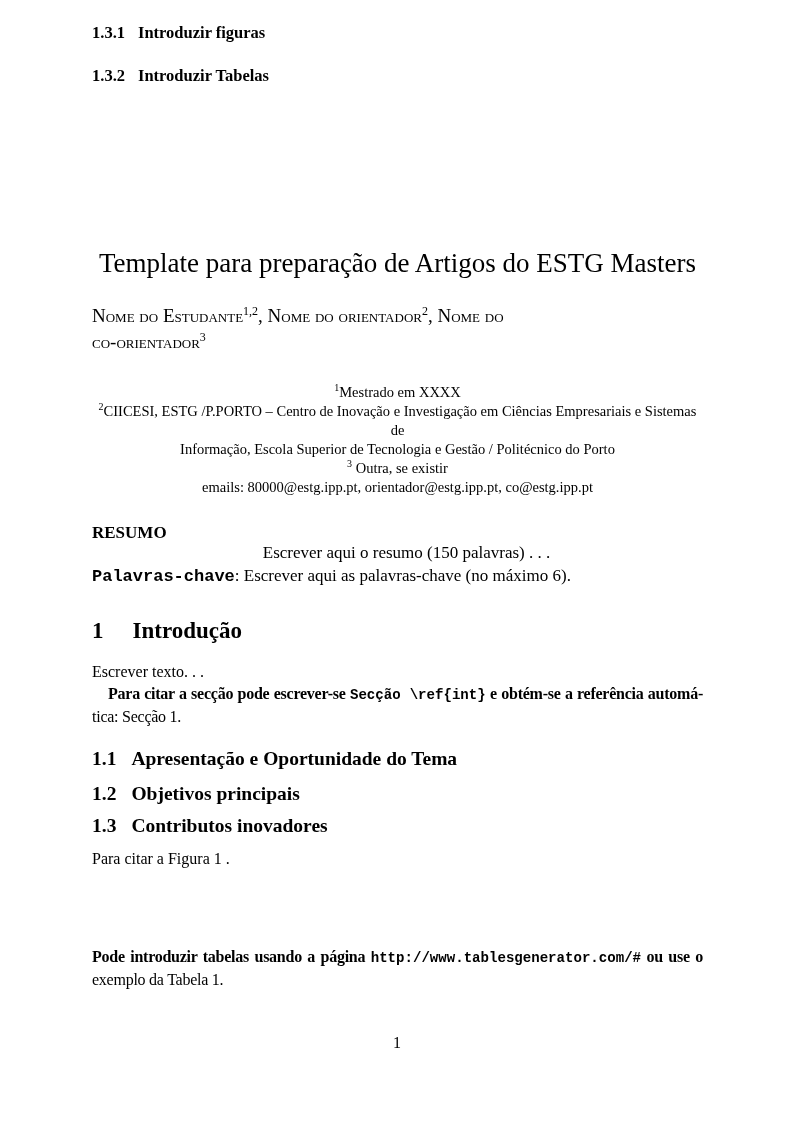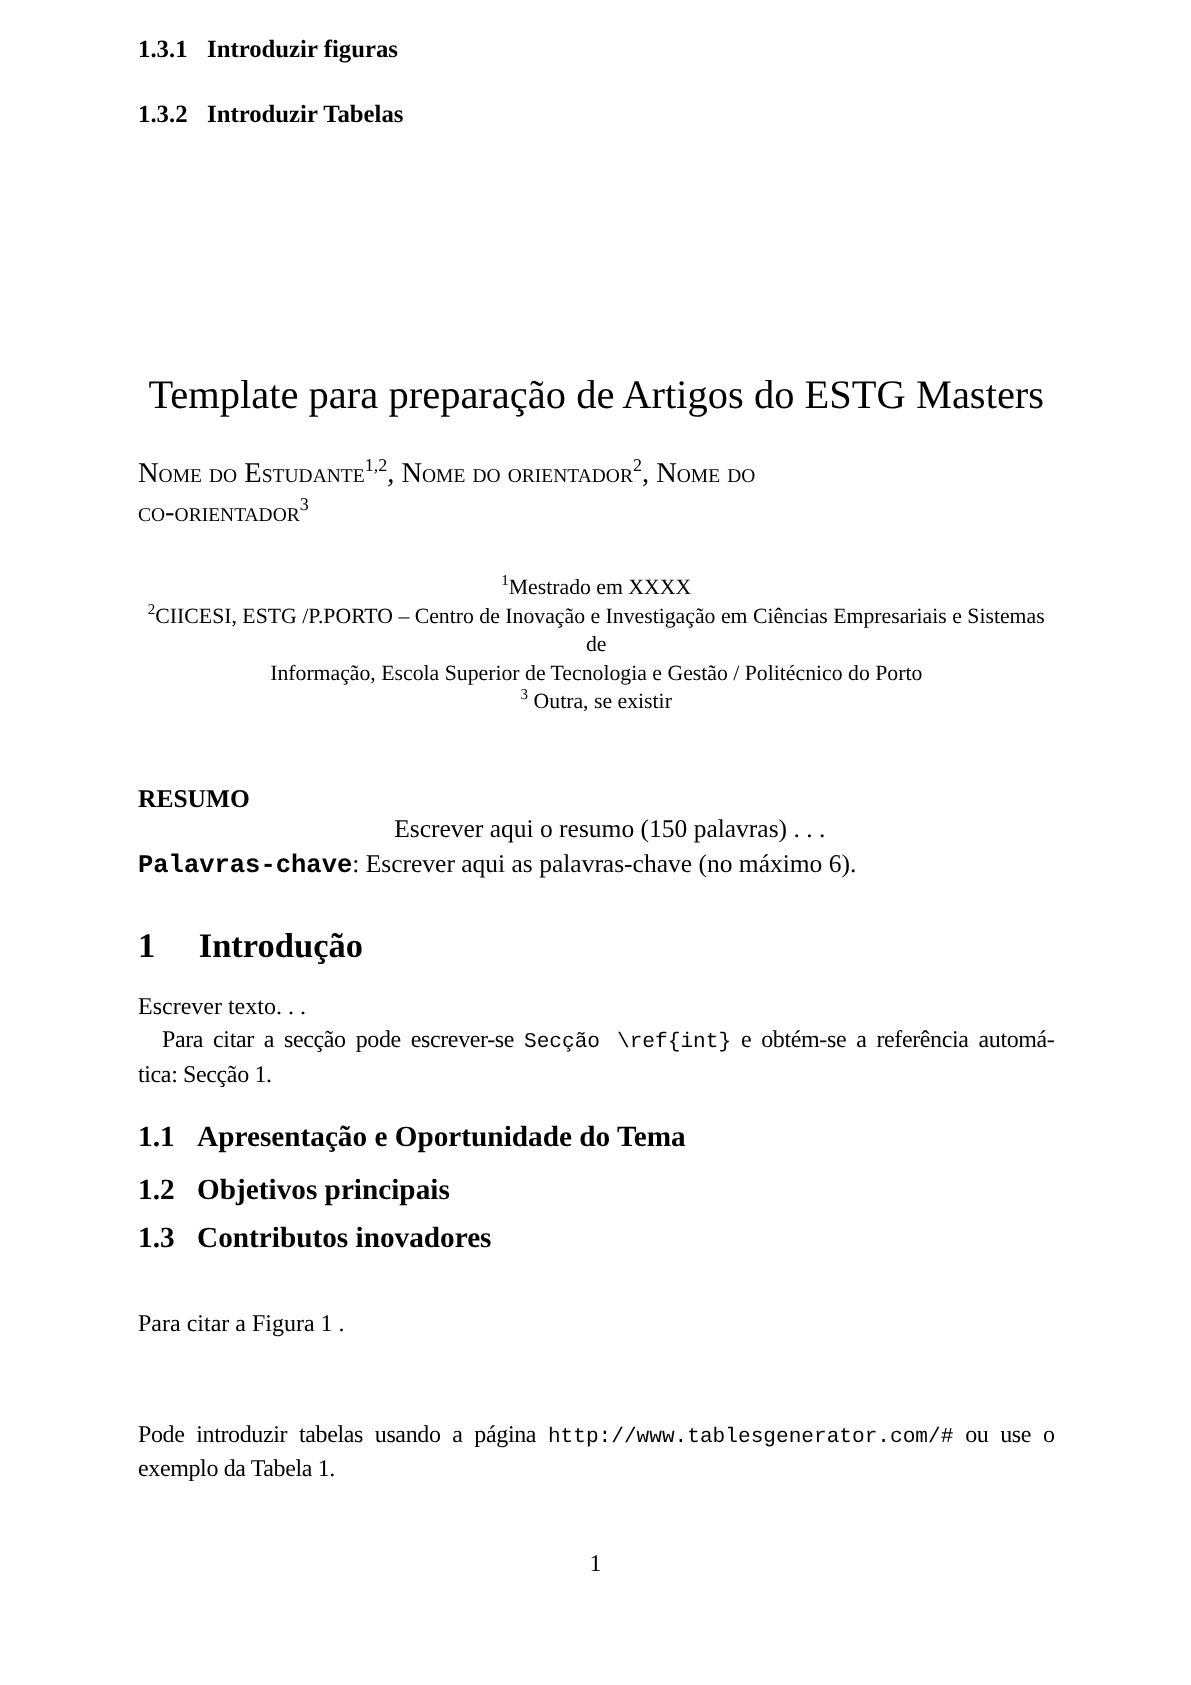--- a/index.html
+++ b/index.html
@@ -103,27 +103,28 @@
   .h3 .sec-title { margin-left: 13px; margin-top: 39px; }
   .h3-131 { top: 846px; }
   .h3-132 { top: 921px; }
 
   .body-text {
     font-size: 16px;
     line-height: 22.3px;
   }
   .p-intro  { top: 661px; }
   .p-cite   { top: 683px; letter-spacing: -0.25px; }
-  .p-figure { top: 872px; }
+  .p-figure { top: 848px; }
   .p-tables { top: 946px; letter-spacing: -0.25px; }
 
   .jline {
     display: block;
     text-align: justify;
     text-align-last: justify;
+    font-weight: bold;
   }
   .jline.indent { text-indent: 16px; }
   .cont-line { display: block; text-align: left; }
 
   .tt {
     font-family: "Liberation Mono", "DejaVu Sans Mono", monospace;
     font-size: 0.88em;
     letter-spacing: 0;
   }
 
@@ -148,20 +149,21 @@
     <div class="authors">
       <span>Nome do Estudante</span><sup>1,2</sup><span>, Nome do orientador</span><sup>2</sup><span>, Nome do</span><br>
       <span>co-orientador</span><sup>3</sup>
     </div>
 
     <div class="affiliations">
       <div><sup>1</sup><span>Mestrado em XXXX</span></div>
       <div><sup>2</sup><span>CIICESI, ESTG /P.PORTO – Centro de Inovação e Investigação em Ciências Empresariais e Sistemas de</span></div>
       <div><sup></sup><span>Informação, Escola Superior de Tecnologia e Gestão / Politécnico do Porto</span></div>
       <div><sup>3</sup><span> Outra, se existir</span></div>
+      <div><sup></sup><span>emails: 80000@estg.ipp.pt, orientador@estg.ipp.pt, co@estg.ipp.pt</span></div>
     </div>
 
     <div class="abstract-heading">RESUMO</div>
 
     <div class="abstract-body">
       <span class="abstract-line1">Escrever aqui o resumo (150 palavras) . . .</span>
       <span class="abstract-line2"><span class="bold">Palavras-chave</span><span>: Escrever aqui as palavras-chave (no máximo 6).</span></span>
     </div>
 
     <h2 class="sec1">

